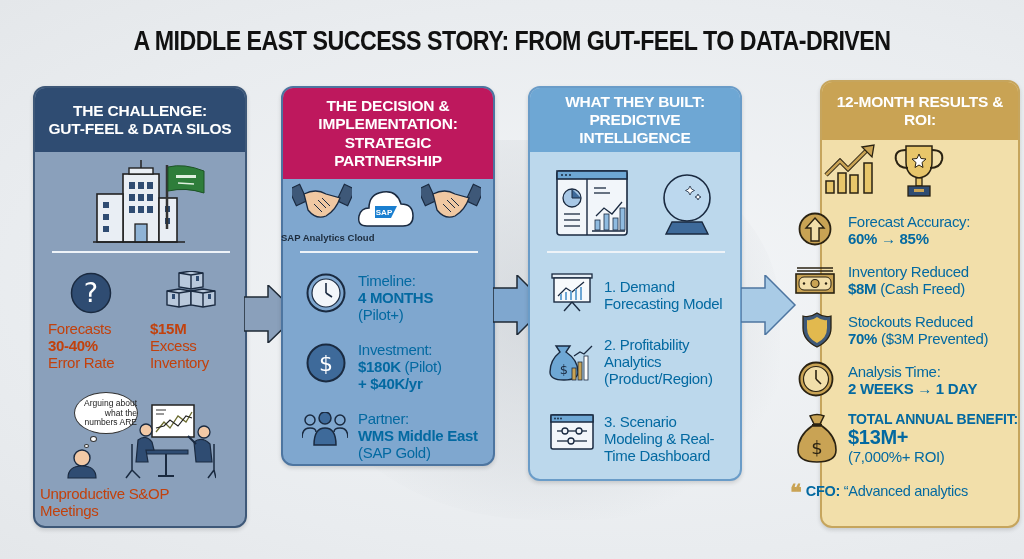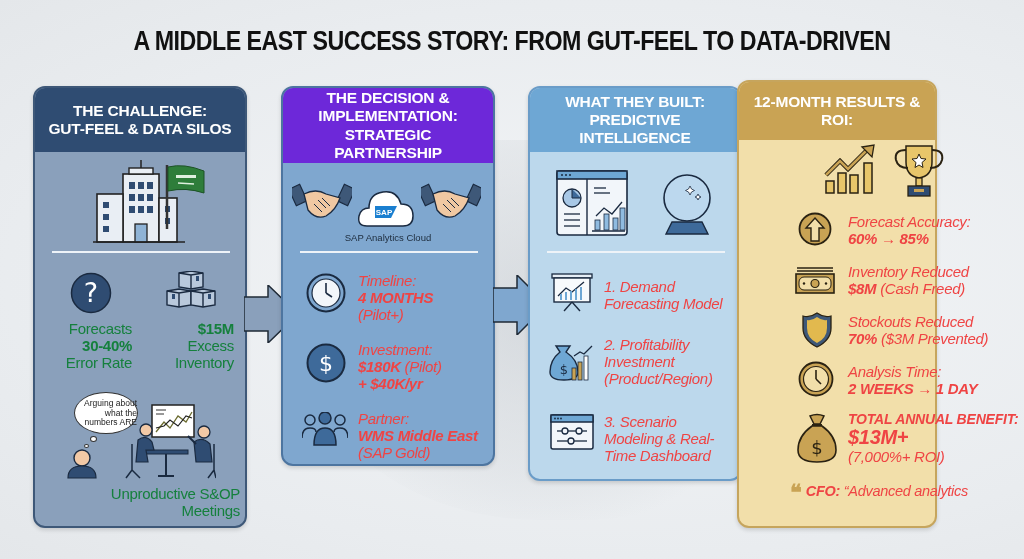--- a/index.html
+++ b/index.html
@@ -26,44 +26,44 @@
     border: 2px solid; box-shadow: 0 2px 4px rgba(0,0,0,0.15);
   }
   .panel-head {
     height: 64px; display: flex; align-items: center; justify-content: center;
     text-align: center; color: #fff; font-weight: 700; font-size: 15.5px; line-height: 1.18;
     padding: 4px 8px; letter-spacing: -0.2px;
   }
   .p1 { left: 33px; top: 86px; width: 214px; height: 442px; background: #8aa0bb; border-color: #3e5878; }
   .p1 .panel-head { background: #2f4c72; height: 64px; }
   .p2 { left: 281px; top: 86px; width: 214px; height: 380px; background: #7fa7cf; border-color: #4d75a0; }
-  .p2 .panel-head { background: #6d28d9; height: 75px; justify-content: center; }
+  .p2 .panel-head { background: #be185d; height: 91px; justify-content: center; }
   .p3 { left: 528px; top: 86px; width: 214px; height: 395px; background: #bcd8ec; border-color: #6a9cc8; }
   .p3 .panel-head { background: #6ea7d4; height: 64px; }
-  .p4 { left: 737px; top: 80px; width: 200px; height: 448px; background: #f2dfaa; border-color: #c6a55d; }
+  .p4 { left: 820px; top: 80px; width: 200px; height: 448px; background: #f2dfaa; border-color: #c6a55d; }
   .p4 .panel-head { background: #c9a354; height: 58px; }
 
   .divider { position: absolute; height: 2px; background: #eef3f8; }
 
   .icon-abs { position: absolute; }
-  .stat { position: absolute; text-align: right; font-size: 15px; line-height: 17px; color: #15803d; letter-spacing: -0.3px; }
+  .stat { position: absolute; text-align: left; font-size: 15px; line-height: 17px; color: #c2410c; letter-spacing: -0.3px; }
   .stat b { font-weight: 700; }
   .row { position: absolute; display: flex; align-items: flex-start; }
-  .row .txt { font-size: 15px; line-height: 17px; color: #ef4444; letter-spacing: -0.3px; font-style: italic; }
+  .row .txt { font-size: 15px; line-height: 17px; color: #0369a1; letter-spacing: -0.3px; }
   .row .txt b { font-weight: 700; }
   .bubble {
     position: absolute; left: 74px; top: 392px; width: 64px; height: 42px;
     background: #fff; border: 1.5px solid #333; border-radius: 50%;
     font-size: 8.5px; line-height: 9.5px; text-align: right; padding-top: 6px; color: #222;
   }
   .bubble-dot1 { position: absolute; left: 90px; top: 436px; width: 7px; height: 6px; background:#fff; border:1.2px solid #333; border-radius:50%; }
   .bubble-dot2 { position: absolute; left: 84px; top: 444px; width: 5px; height: 4px; background:#fff; border:1.2px solid #333; border-radius:50%; }
 
   .arrow { position: absolute; }
-  .sap-label { position: absolute; left: 281px; top: 232px; width: 214px; text-align: center; font-size: 9.5px; font-weight: 400; color: #1c2b3c; }
+  .sap-label { position: absolute; left: 281px; top: 232px; width: 214px; text-align: left; font-size: 9.5px; font-weight: 700; color: #1c2b3c; }
   .quote-mark { font-family: "DejaVu Serif", serif; color: #c9a354; font-weight: 700; font-size: 22px; line-height: 18px; margin-right: 4px; }
 </style>
 </head>
 <body>
 
 <div class="bgmap"></div>
 
 <div class="title">A MIDDLE EAST SUCCESS STORY: FROM GUT-FEEL TO DATA-DRIVEN</div>
 
 <div class="panel p1">
@@ -316,21 +316,21 @@
   <path d="M12 10 L8 4 L22 4 L18 10 Q30 18 30 30 Q30 38 16 38 Q2 38 2 30 Q2 18 12 10 Z" fill="#6ea7d4" stroke="#1a2a40" stroke-width="1.4"></path>
   <text x="16" y="32" text-anchor="middle" font-size="13" fill="#1a2a40" font-family="DejaVu Sans, sans-serif">$</text>
   <rect x="24" y="26" width="4" height="12" fill="#c9a354" stroke="#1a2a40" stroke-width="0.8"></rect>
   <rect x="30" y="20" width="4" height="18" fill="#c9a354" stroke="#1a2a40" stroke-width="0.8"></rect>
   <rect x="36" y="14" width="4" height="24" fill="#fff" stroke="#1a2a40" stroke-width="0.8"></rect>
   <polyline points="26,14 32,10 36,12 44,4" fill="none" stroke="#1a2a40" stroke-width="1.3"></polyline>
 </svg>
 <div class="row" style="left:604px;top:336px">
   <div class="txt">
     <div>2. Profitability</div>
-    <div>Investment</div>
+    <div>Analytics</div>
     <div>(Product/Region)</div>
   </div>
 </div>
 
 <svg class="icon-abs" style="left:550px;top:414px" width="44" height="36" viewBox="0 0 44 36">
   <rect x="1" y="1" width="42" height="34" rx="2" fill="#f2f6fa" stroke="#1a2a40" stroke-width="1.5"></rect>
   <rect x="1" y="1" width="42" height="7" fill="#6ea7d4" stroke="#1a2a40" stroke-width="1.5"></rect>
   <circle cx="5" cy="4.5" r="0.9" fill="#1a2a40"></circle>
     <circle cx="8" cy="4.5" r="0.9" fill="#1a2a40"></circle>
     <circle cx="11" cy="4.5" r="0.9" fill="#1a2a40"></circle>

